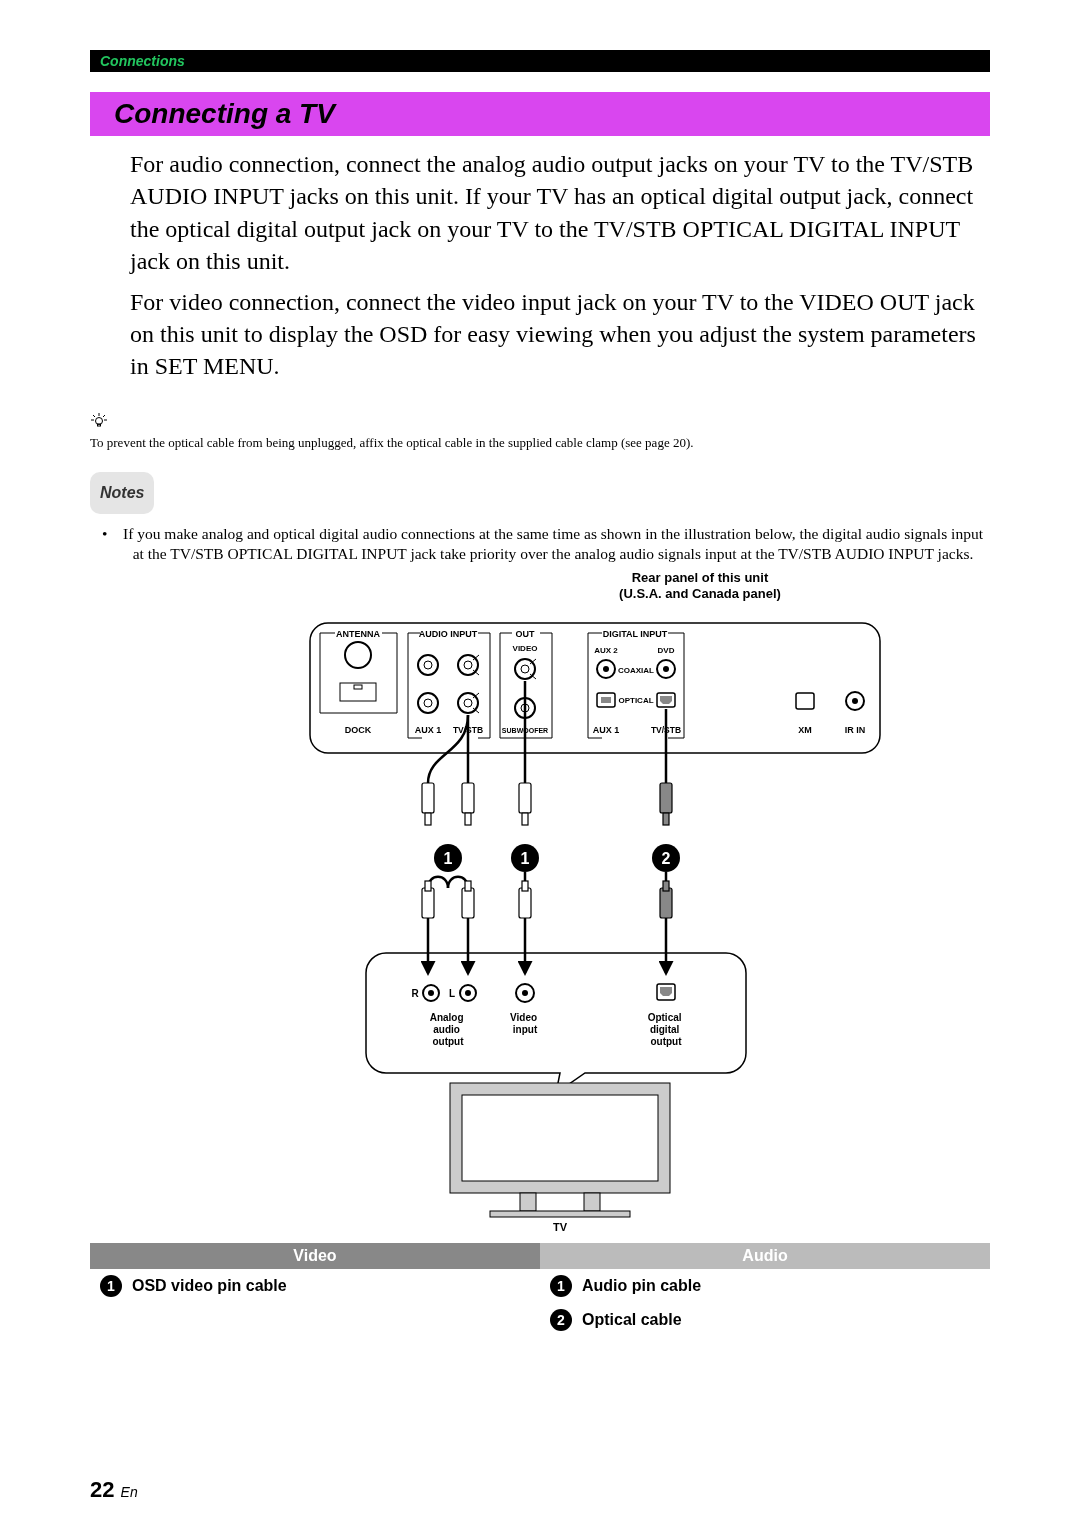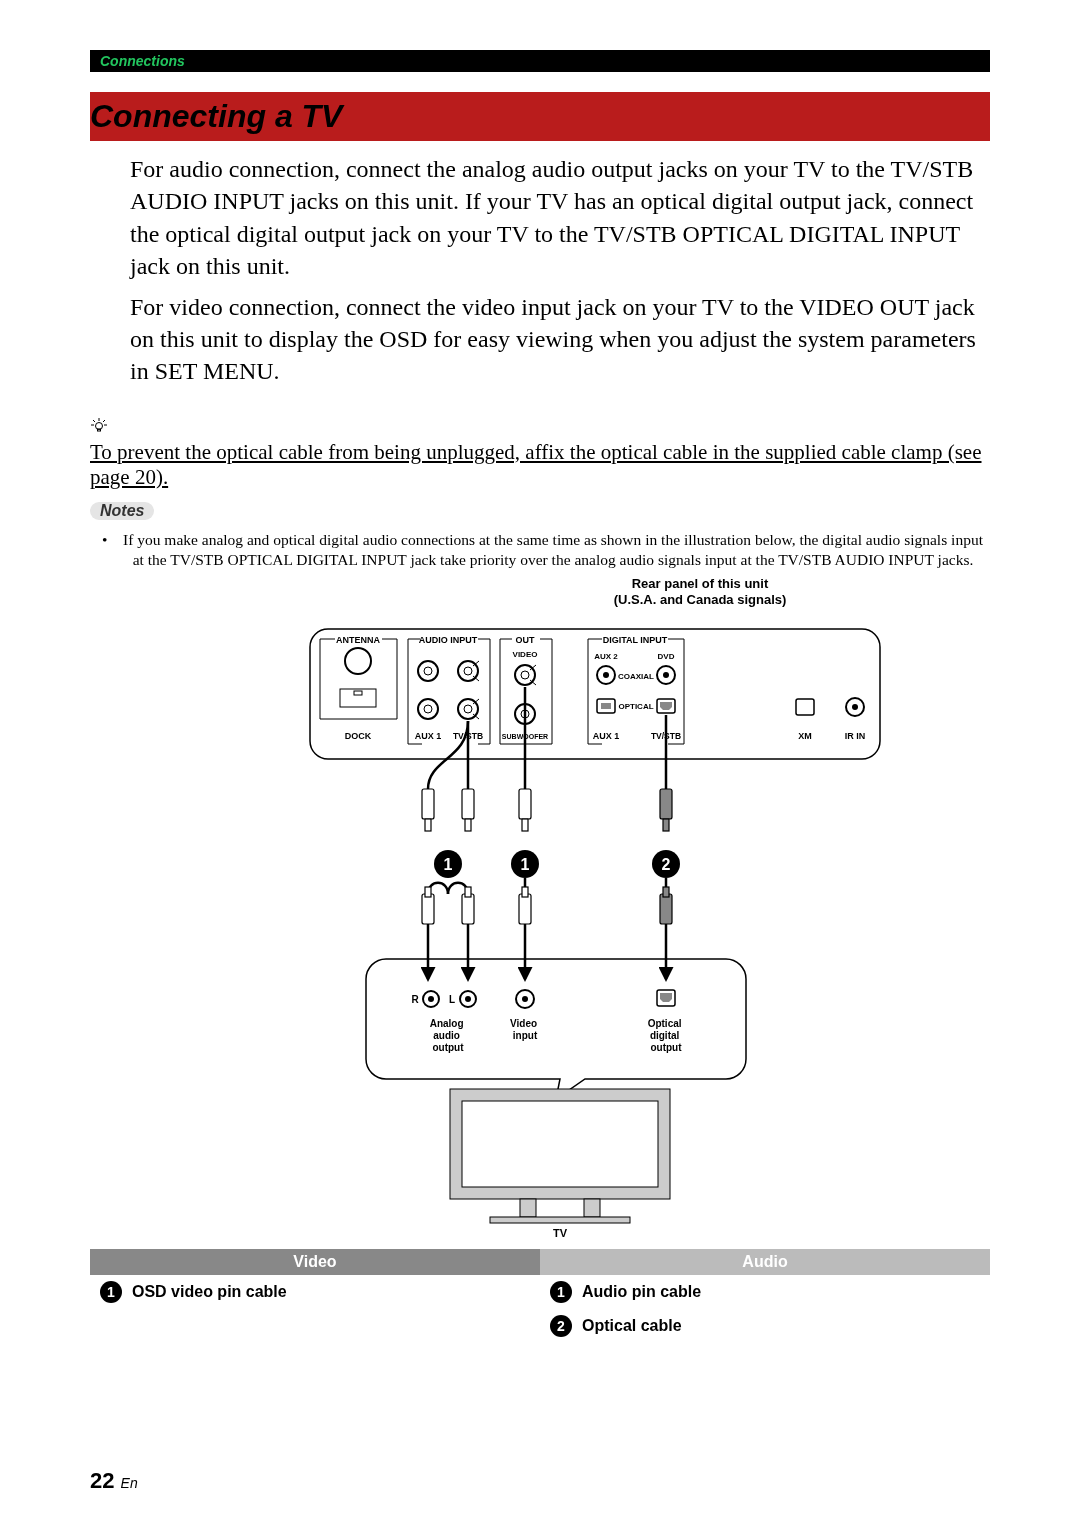--- a/index.html
+++ b/index.html
@@ -16,52 +16,51 @@
     background: #000;
     color: #22c55e;
     font-style: italic;
     font-weight: bold;
     font-family: Arial, Helvetica, sans-serif;
     font-size: 14px;
     padding: 3px 10px;
     margin-bottom: 20px;
   }
   .title-bar {
-    background: #b91c1c;
+    background: #d946ef;
     font-family: Arial, Helvetica, sans-serif;
     font-style: italic;
     font-weight: bold;
-    font-size: 32px;
-    padding: 6px 0;
+    font-size: 28px;
+    padding: 6px 24px;
     margin-bottom: 12px;
   }
   .body-text {
     font-size: 24px;
     line-height: 1.35;
     margin-bottom: 8px;
     margin-left: 40px;
   }
   .tip-icon {
     font-size: 16px;
     margin-top: 30px;
     margin-bottom: 4px;
   }
   .tip-text {
-    font-size: 21px;
-    margin-bottom: 12px;
-    text-decoration: underline;
+    font-size: 13px;
+    margin-bottom: 21px;
   }
   .notes-label {
     display: inline-block;
     background: #e5e5e5;
     font-family: Arial, Helvetica, sans-serif;
     font-style: italic;
     font-weight: bold;
     font-size: 16px;
-    padding: 0 10px;
+    padding: 12px 10px;
     margin-bottom: 10px;
     color: #333;
     border-radius: 10px;
   }
   ul.notes {
     list-style: none;
     padding-left: 12px;
     font-size: 15.5px;
     line-height: 1.3;
     text-align: center;
@@ -125,21 +124,21 @@
     width: 22px; height: 22px;
     border-radius: 50%;
     background: #000;
     color: #fff;
     font-family: Arial, Helvetica, sans-serif;
     font-weight: bold;
     font-size: 14px;
   }
   .page-num {
     position: absolute;
-    bottom: 32px;
+    bottom: 23px;
     left: 90px;
     font-family: Arial, Helvetica, sans-serif;
     font-weight: bold;
     font-size: 22px;
   }
   .page-num .en {
     font-style: italic;
     font-size: 14px;
     font-weight: normal;
   }
@@ -181,21 +180,21 @@
 
 
 <div class="notes-label">Notes</div>
 <ul class="notes">
   <li>If you make analog and optical digital audio connections at the same time as shown in the illustration below, the digital audio signals input at the TV/STB OPTICAL DIGITAL INPUT jack take priority over the analog audio signals input at the TV/STB AUDIO INPUT jacks.</li>
 </ul>
 
 
 <div class="panel-label">
   <span>Rear panel of this unit</span><br>
-  <span>(U.S.A. and Canada signals)</span>
+  <span>(U.S.A. and Canada panel)</span>
 </div>
 
 
 <div class="diagram-wrap">
 <svg width="700" height="620" viewBox="0 0 700 620">
   <defs>
     <marker id="arrow" viewBox="0 0 10 10" refX="8" refY="5" markerWidth="6" markerHeight="6" orient="auto-start-reverse">
       <path d="M0,0 L10,5 L0,10 z" fill="#000"></path>
     </marker>
   </defs>

